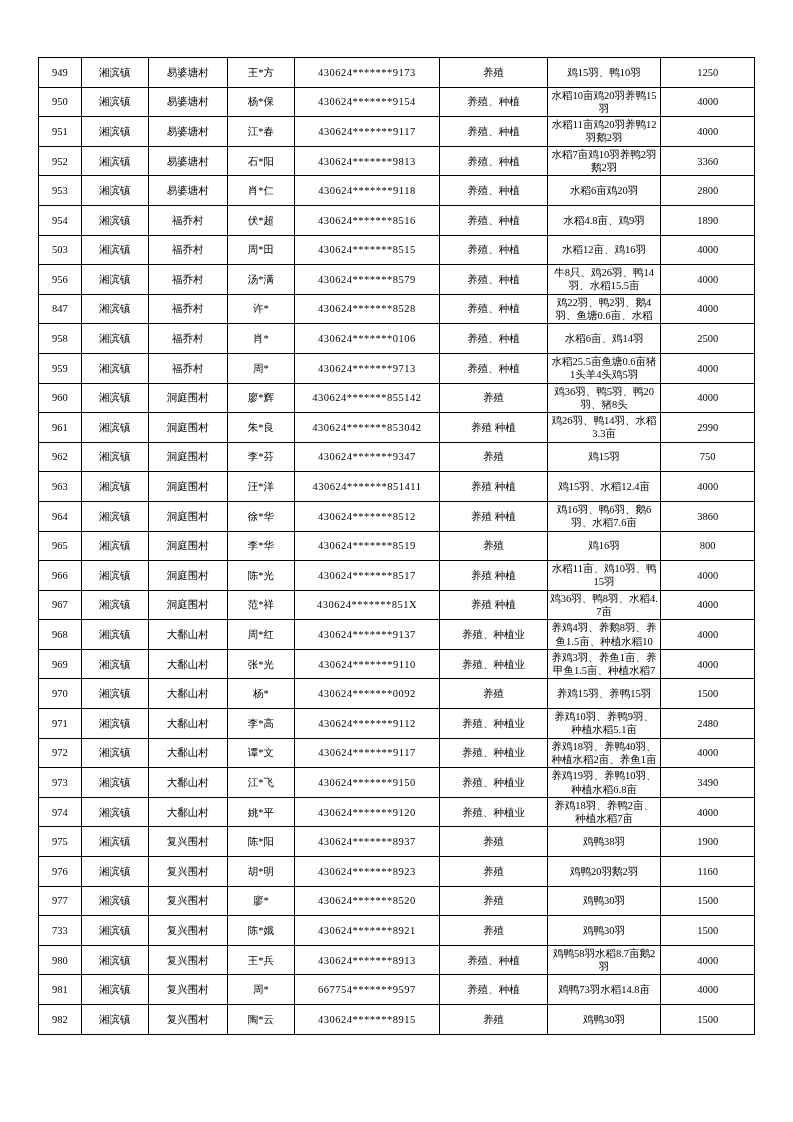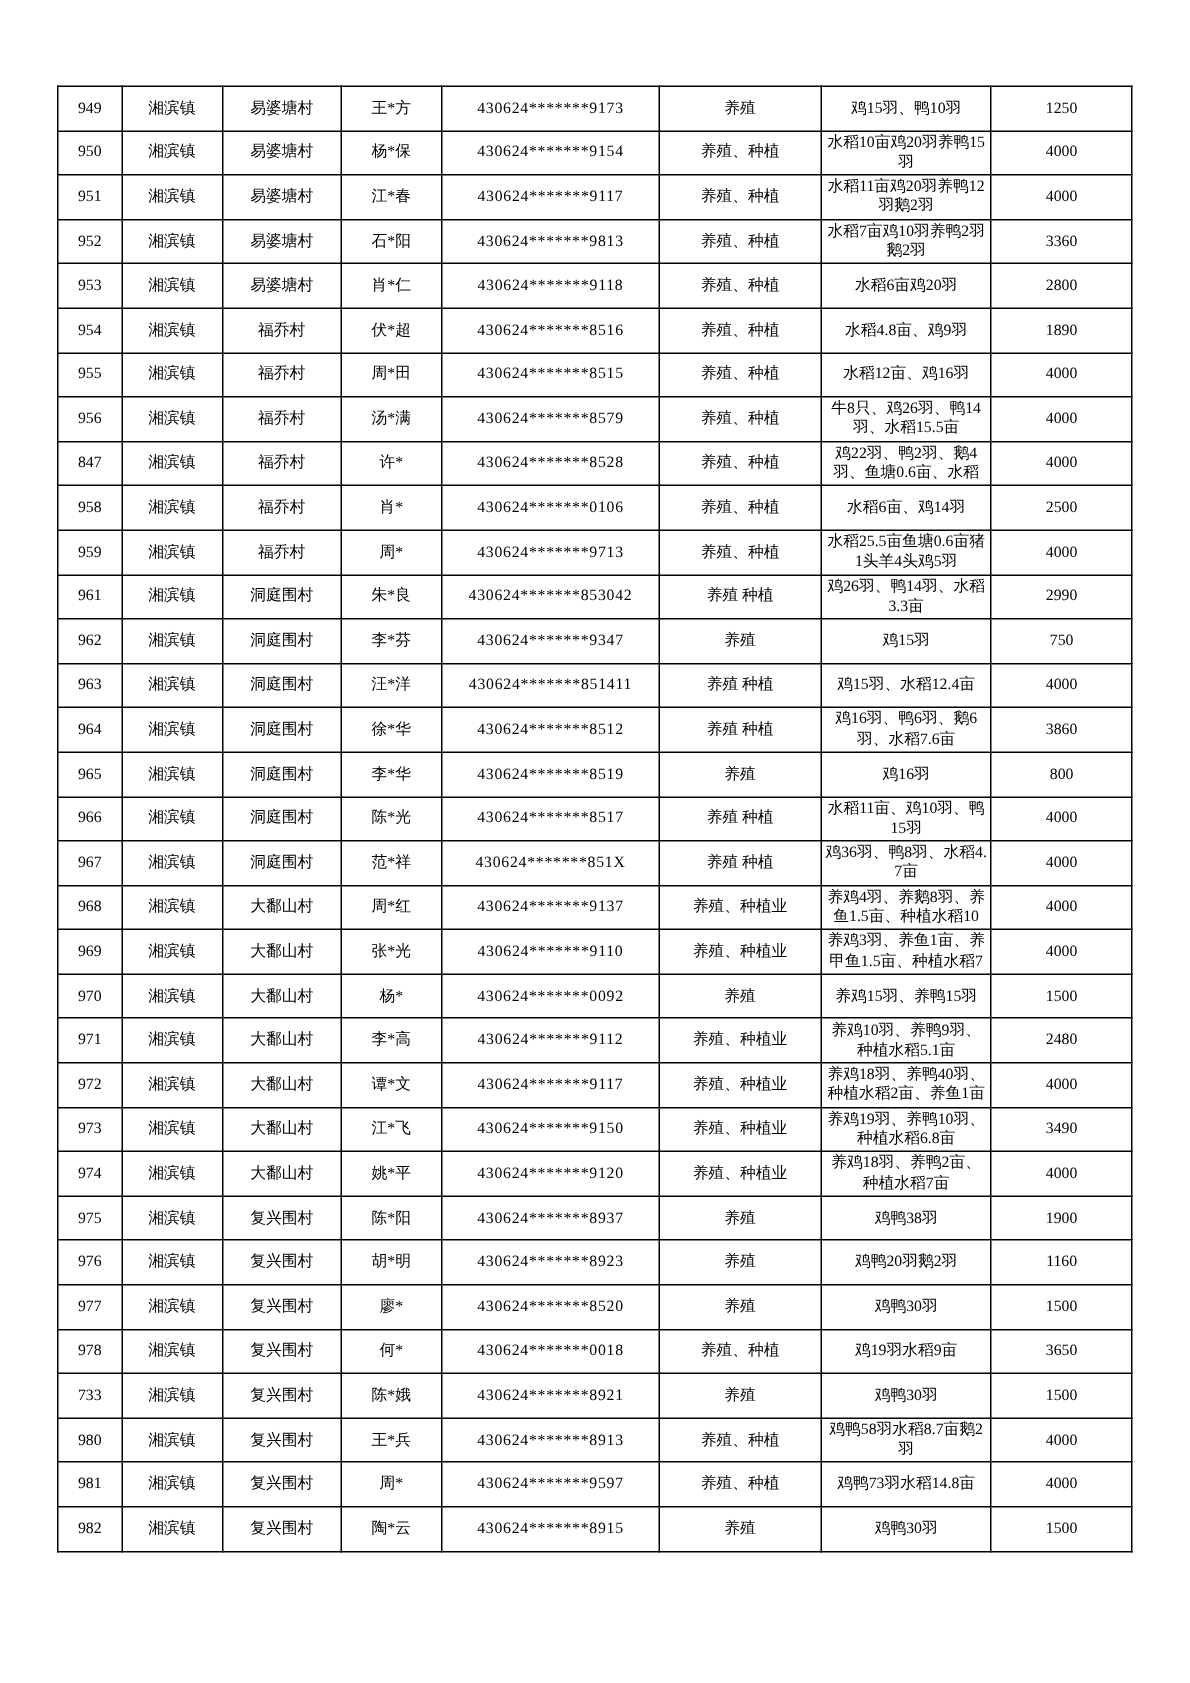--- a/index.html
+++ b/index.html
@@ -117,21 +117,21 @@
           <td class="col-no">954</td>
           <td class="col-town">湘滨镇</td>
           <td class="col-village">福乔村</td>
           <td class="col-name">伏*超</td>
           <td class="col-id">430624*******8516</td>
           <td class="col-type">养殖、种植</td>
           <td class="col-content">水稻4.8亩、鸡9羽</td>
           <td class="col-amount">1890</td>
         </tr>
         <tr>
-          <td class="col-no">955</td>
+          <td class="col-no">503</td>
           <td class="col-town">湘滨镇</td>
           <td class="col-village">福乔村</td>
           <td class="col-name">周*田</td>
           <td class="col-id">430624*******8515</td>
           <td class="col-type">养殖、种植</td>
           <td class="col-content">水稻12亩、鸡16羽</td>
           <td class="col-amount">4000</td>
         </tr>
         <tr>
           <td class="col-no">956</td>
@@ -164,20 +164,30 @@
           <td class="col-amount">2500</td>
         </tr>
         <tr>
           <td class="col-no">959</td>
           <td class="col-town">湘滨镇</td>
           <td class="col-village">福乔村</td>
           <td class="col-name">周*</td>
           <td class="col-id">430624*******9713</td>
           <td class="col-type">养殖、种植</td>
           <td class="col-content">水稻25.5亩鱼塘0.6亩猪1头羊4头鸡5羽</td>
+          <td class="col-amount">4000</td>
+        </tr>
+        <tr>
+          <td class="col-no">960</td>
+          <td class="col-town">湘滨镇</td>
+          <td class="col-village">洞庭围村</td>
+          <td class="col-name">廖*辉</td>
+          <td class="col-id">430624*******855142</td>
+          <td class="col-type">养殖</td>
+          <td class="col-content">鸡36羽、鸭5羽、鸭20羽、猪8头</td>
           <td class="col-amount">4000</td>
         </tr>
         <tr>
           <td class="col-no">961</td>
           <td class="col-town">湘滨镇</td>
           <td class="col-village">洞庭围村</td>
           <td class="col-name">朱*良</td>
           <td class="col-id">430624*******853042</td>
           <td class="col-type">养殖 种植</td>
           <td class="col-content">鸡26羽、鸭14羽、水稻3.3亩</td>
@@ -337,30 +347,20 @@
           <td class="col-no">977</td>
           <td class="col-town">湘滨镇</td>
           <td class="col-village">复兴围村</td>
           <td class="col-name">廖*</td>
           <td class="col-id">430624*******8520</td>
           <td class="col-type">养殖</td>
           <td class="col-content">鸡鸭30羽</td>
           <td class="col-amount">1500</td>
         </tr>
         <tr>
-          <td class="col-no">978</td>
-          <td class="col-town">湘滨镇</td>
-          <td class="col-village">复兴围村</td>
-          <td class="col-name">何*</td>
-          <td class="col-id">430624*******0018</td>
-          <td class="col-type">养殖、种植</td>
-          <td class="col-content">鸡19羽水稻9亩</td>
-          <td class="col-amount">3650</td>
-        </tr>
-        <tr>
           <td class="col-no">733</td>
           <td class="col-town">湘滨镇</td>
           <td class="col-village">复兴围村</td>
           <td class="col-name">陈*娥</td>
           <td class="col-id">430624*******8921</td>
           <td class="col-type">养殖</td>
           <td class="col-content">鸡鸭30羽</td>
           <td class="col-amount">1500</td>
         </tr>
         <tr>
@@ -371,21 +371,21 @@
           <td class="col-id">430624*******8913</td>
           <td class="col-type">养殖、种植</td>
           <td class="col-content">鸡鸭58羽水稻8.7亩鹅2羽</td>
           <td class="col-amount">4000</td>
         </tr>
         <tr>
           <td class="col-no">981</td>
           <td class="col-town">湘滨镇</td>
           <td class="col-village">复兴围村</td>
           <td class="col-name">周*</td>
-          <td class="col-id">430624*******9597</td>
+          <td class="col-id">667754*******9597</td>
           <td class="col-type">养殖、种植</td>
           <td class="col-content">鸡鸭73羽水稻14.8亩</td>
           <td class="col-amount">4000</td>
         </tr>
         <tr>
           <td class="col-no">982</td>
           <td class="col-town">湘滨镇</td>
           <td class="col-village">复兴围村</td>
           <td class="col-name">陶*云</td>
           <td class="col-id">430624*******8915</td>

